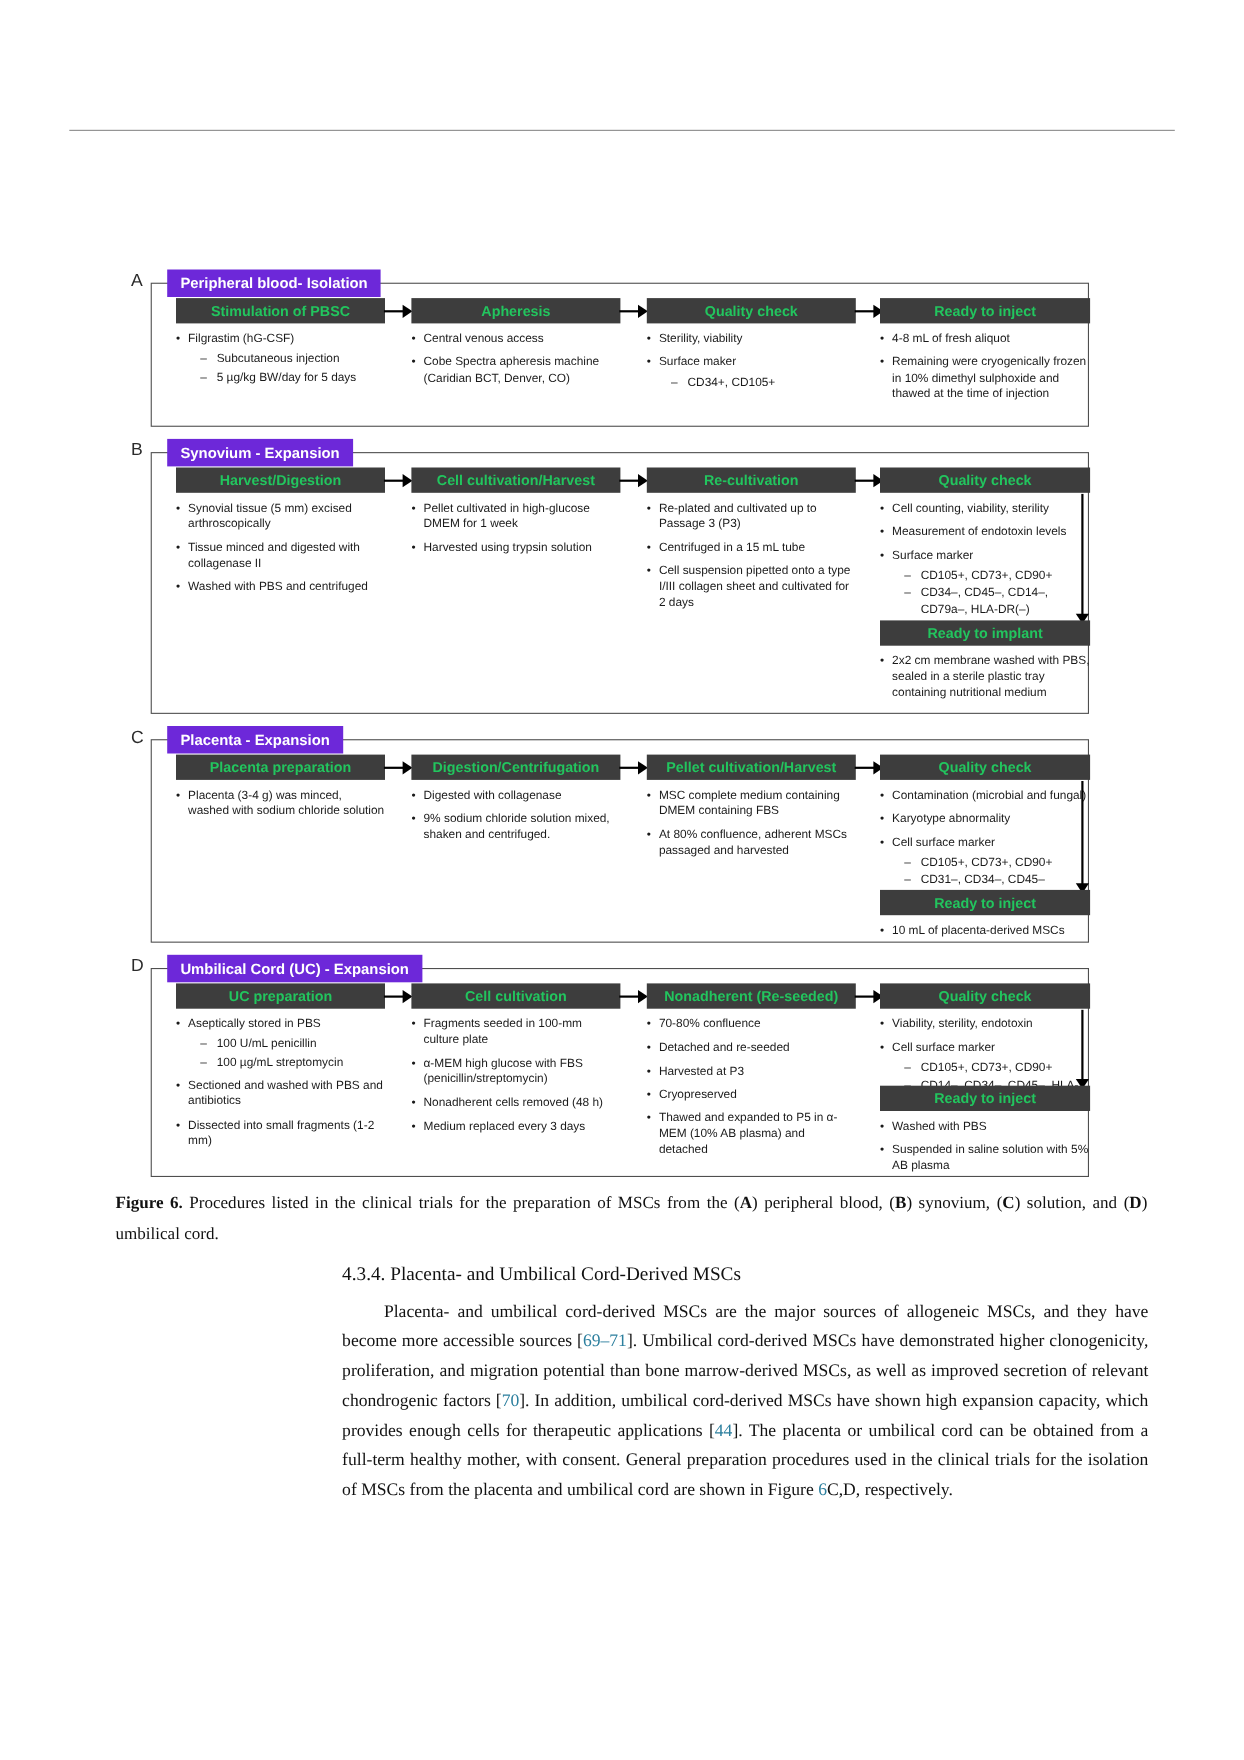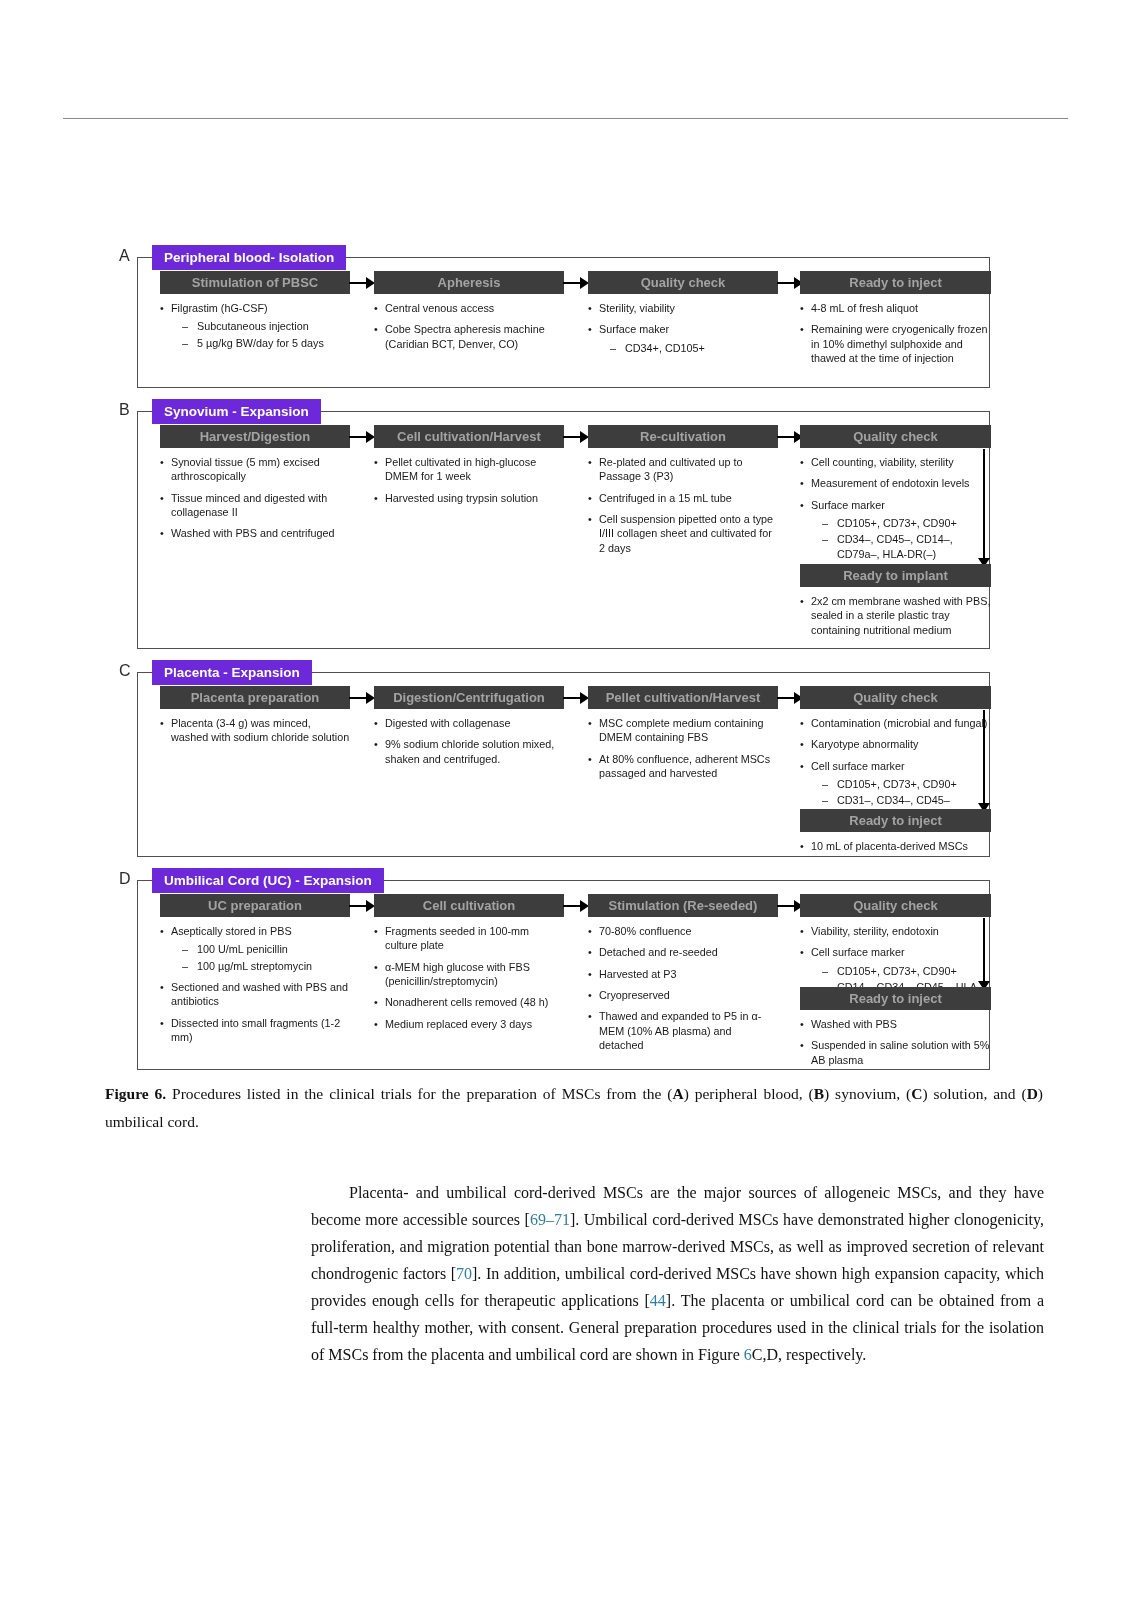--- a/index.html
+++ b/index.html
@@ -27,21 +27,21 @@
 
   
   .figure-wrap{position:absolute;left:0;top:245px;width:1131px;height:833px;
                font-family:"Liberation Sans", sans-serif;}
   .panel{position:absolute;left:137px;width:851px;border:1px solid #4f4f4f;background:#fff;}
   .panel-letter{position:absolute;left:-19px;top:-11px;font-size:16px;color:#2b2b2b;}
   .panel-title{position:absolute;left:14px;top:-13px;background:#6d28d9;color:#fff;
                font-weight:bold;font-size:13.5px;padding:5px 12px;white-space:nowrap;}
   .col{position:absolute;top:13px;width:190px;}
   .col1{left:22px}.col2{left:236px}.col3{left:450px}.col4{left:662px;width:191px}
-  .colhead{background:#3d3d3d;color:#a3a3a3;font-weight:bold;font-size:13px;
+  .colhead{background:#3d3d3d;color:#22c55e;font-weight:bold;font-size:13px;
            text-align:center;padding:4px 2px;}
   .item{display:flex;margin-top:7px;font-size:10.8px;line-height:1.33;color:#1a1a1a;}
   .item .marker{flex:0 0 11px;}
   .item.lvl2{margin-top:2px;padding-left:22px;}
   .item.lvl2 .marker{flex:0 0 15px;}
   .item.lvl1 + .item.lvl2{margin-top:4px;}
 
   .harrow{position:absolute;top:19px;width:27px;height:13px;}
   .harrow1{left:211px}.harrow2{left:425px}.harrow3{left:639px}
   .harrow .shaft{position:absolute;left:0;top:5px;width:19px;height:2px;background:#000;}
@@ -388,21 +388,21 @@
               <span class="marker">•</span>
               <span class="itext">Medium replaced every 3 days</span>
             </div>
           </div>
         </div>
         <div class="harrow harrow2">
           <div class="shaft"></div>
           <div class="ahead"></div>
         </div>
         <div class="col col3">
-          <div class="colhead">Stimulation (Re-seeded)</div>
+          <div class="colhead">Nonadherent (Re-seeded)</div>
           <div class="colbody">
             <div class="item lvl1">
               <span class="marker">•</span>
               <span class="itext">70-80% confluence</span>
             </div>
             <div class="item lvl1">
               <span class="marker">•</span>
               <span class="itext">Detached and re-seeded</span>
             </div>
             <div class="item lvl1">
@@ -458,15 +458,16 @@
               <span class="marker">•</span>
               <span class="itext">Suspended in saline solution with 5% AB plasma</span>
             </div>
           </div>
         </div>
       </div>
     </div>
 
   <p class="caption"><span class="b">Figure 6. </span><span>Procedures listed in the clinical trials for the preparation of MSCs from the (</span><span class="b">A</span><span>) peripheral blood, (</span><span class="b">B</span><span>) synovium, (</span><span class="b">C</span><span>) solution, and (</span><span class="b">D</span><span>) umbilical cord.</span></p>
 
+  <h3 class="section-heading">4.3.4. Placenta- and Umbilical Cord-Derived MSCs</h3>
 
   <p class="bodytext"><span>Placenta- and umbilical cord-derived MSCs are the major sources of allogeneic MSCs, and they have become more accessible sources [</span><span class="cite">69–71</span><span>]. Umbilical cord-derived MSCs have demonstrated higher clonogenicity, proliferation, and migration potential than bone marrow-derived MSCs, as well as improved secretion of relevant chondrogenic factors [</span><span class="cite">70</span><span>]. In addition, umbilical cord-derived MSCs have shown high expansion capacity, which provides enough cells for therapeutic applications [</span><span class="cite">44</span><span>]. The placenta or umbilical cord can be obtained from a full-term healthy mother, with consent. General preparation procedures used in the clinical trials for the isolation of MSCs from the placenta and umbilical cord are shown in Figure </span><span class="cite">6</span><span>C,D, respectively.</span></p>
 </div>
 
 </body></html>

